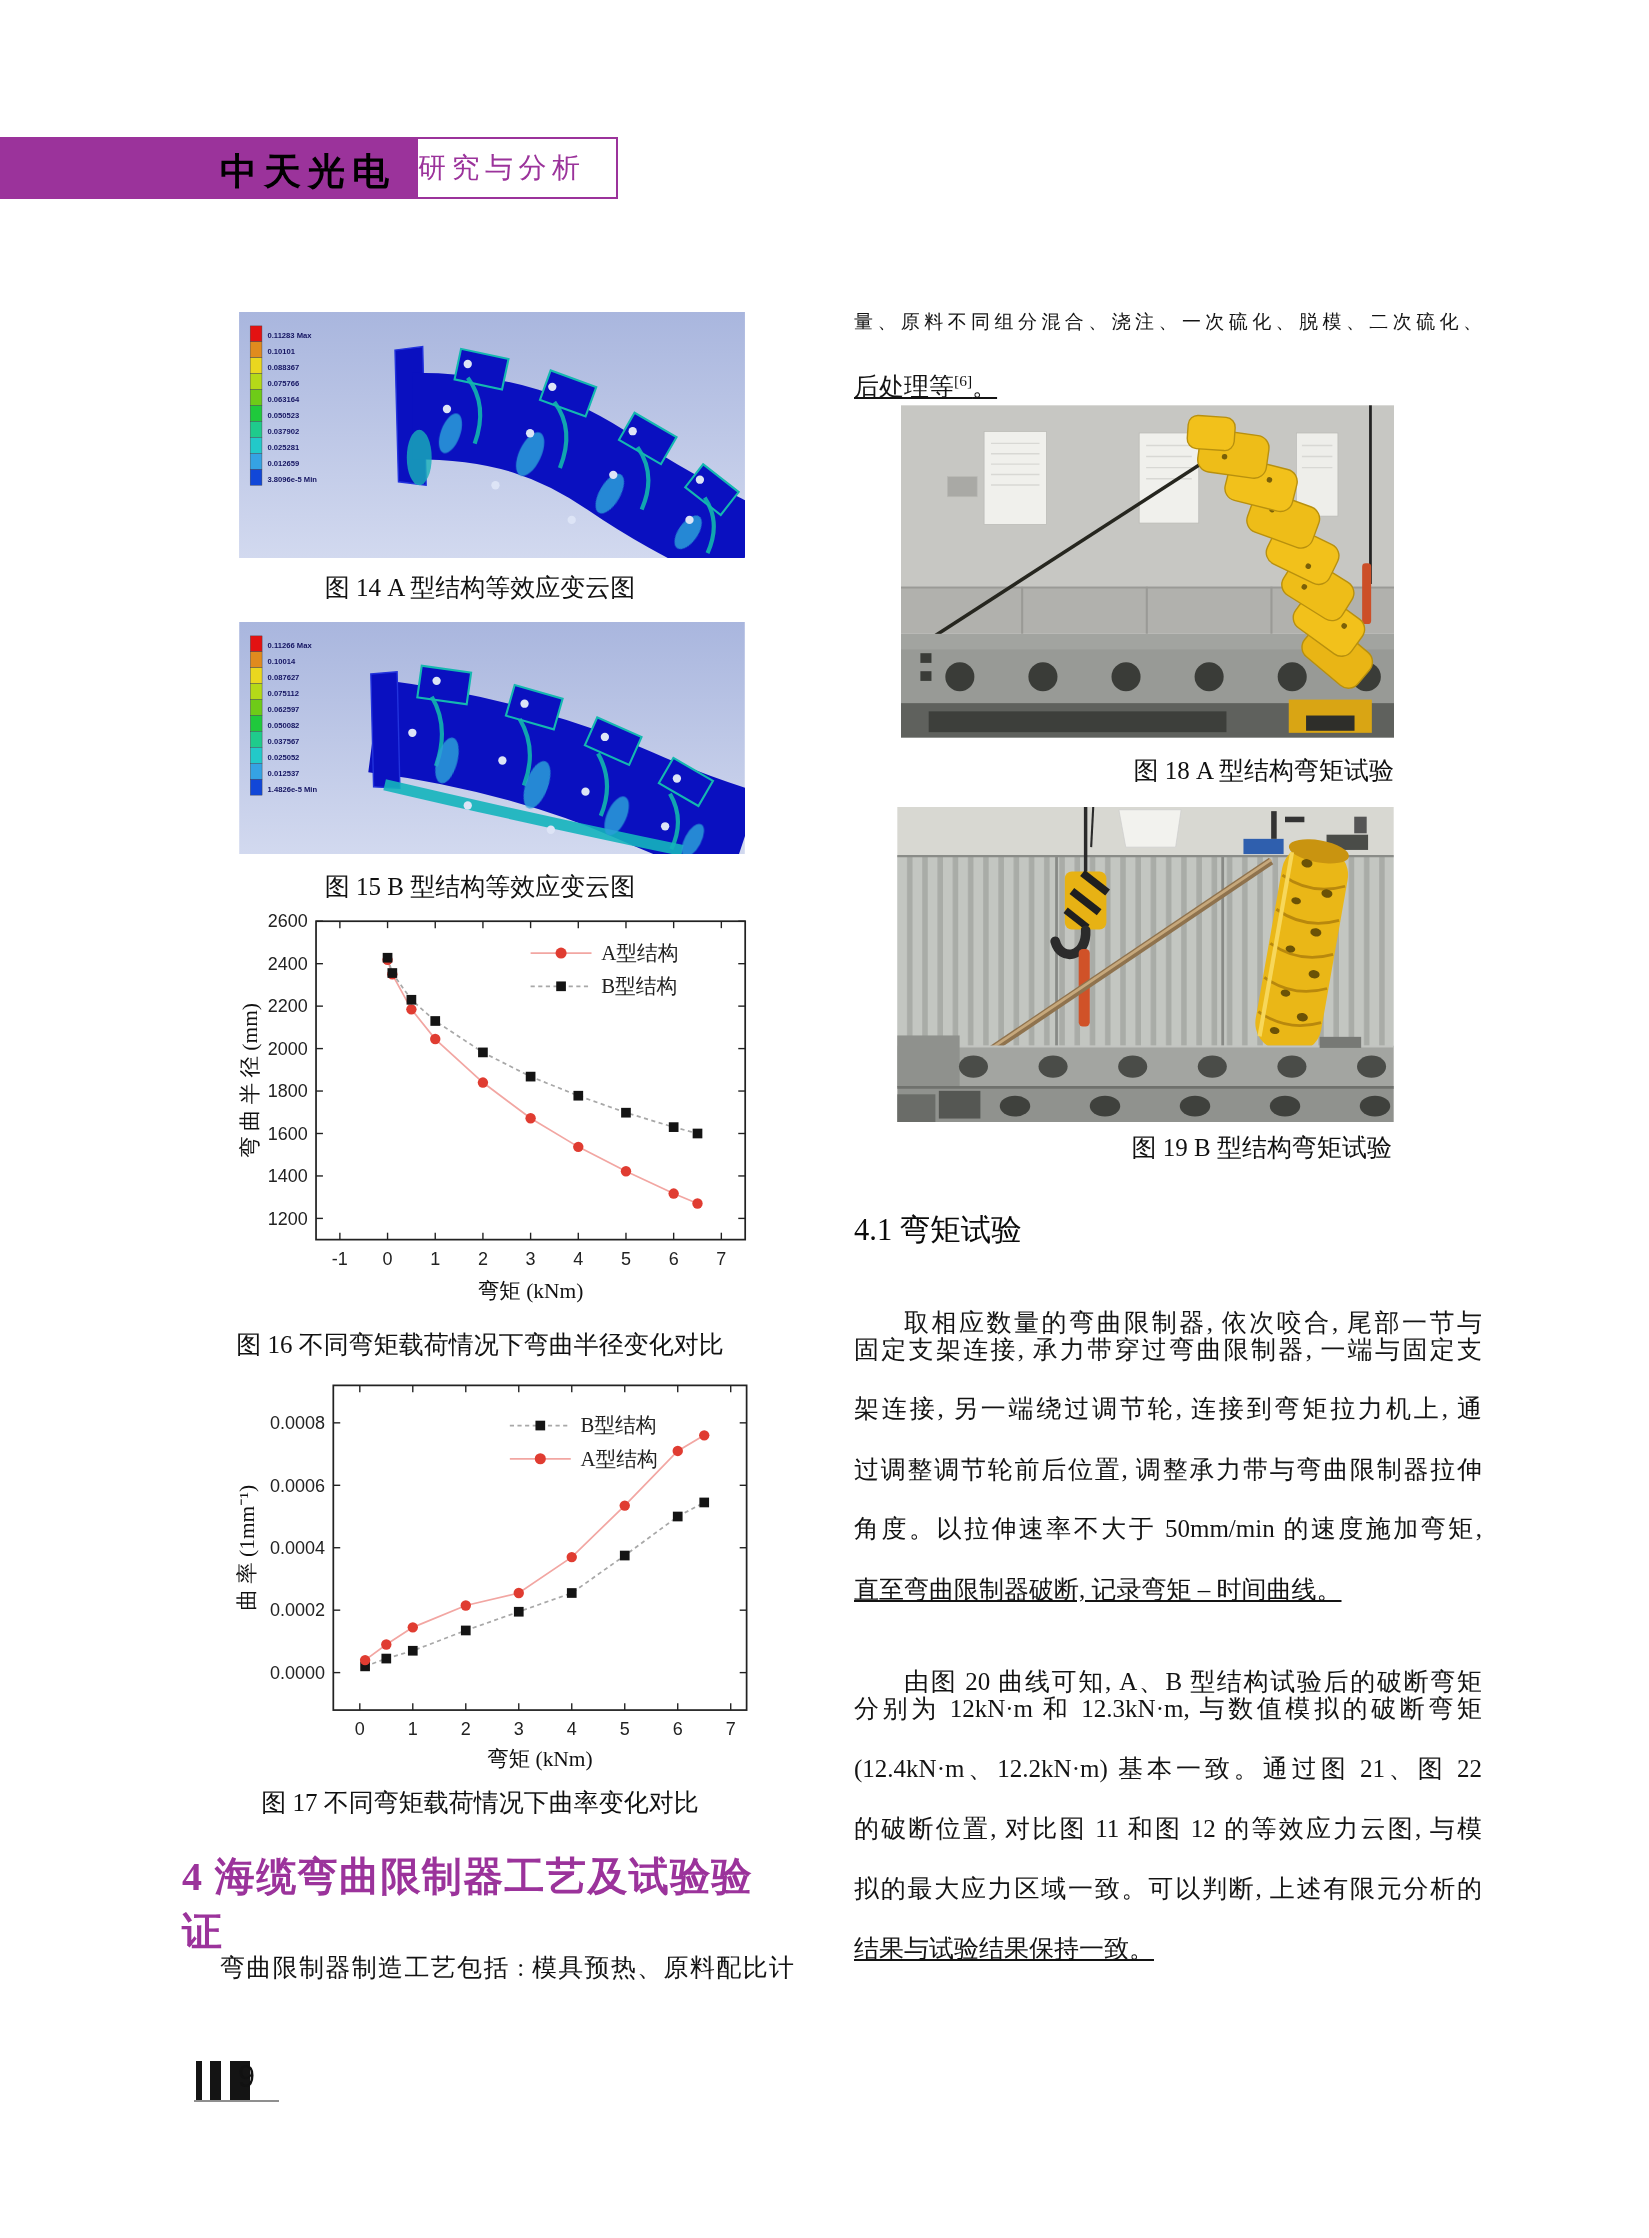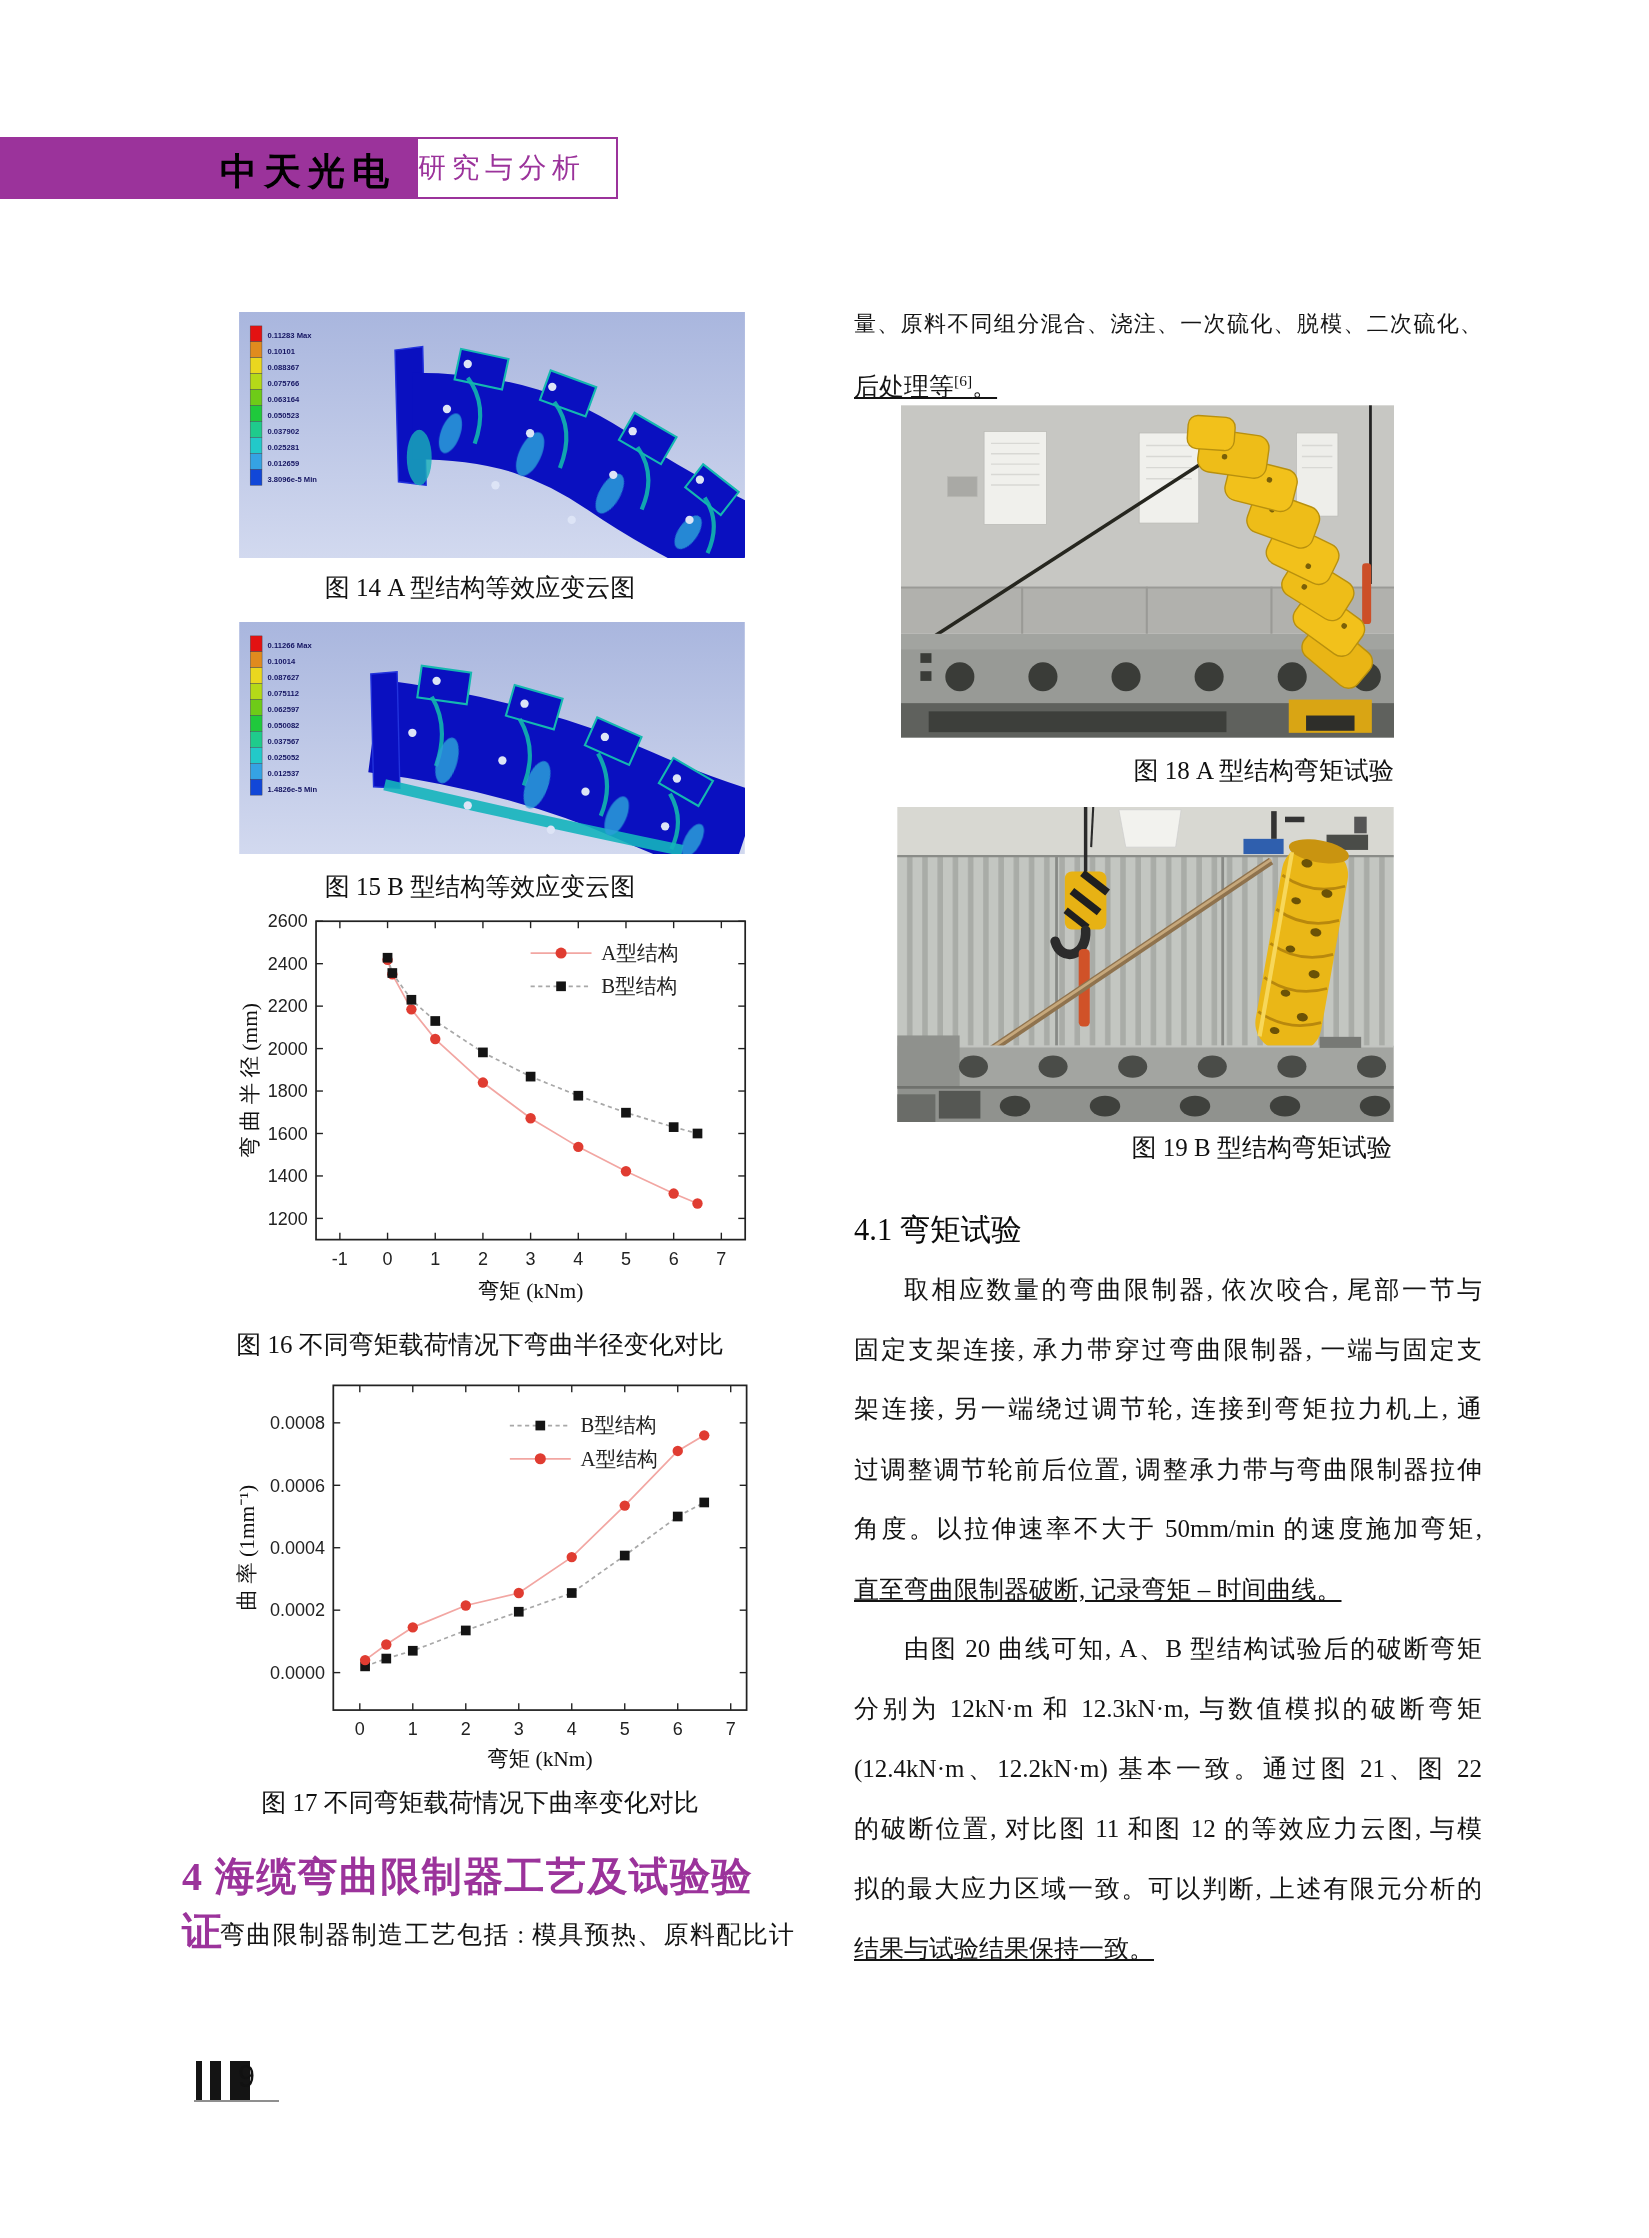--- a/index.html
+++ b/index.html
@@ -14,24 +14,24 @@
            box-sizing:border-box;text-align:left;line-height:57px;font-size:28px;color:#9b339b;
            letter-spacing:5.5px;font-family:"Liberation Sans",sans-serif;}
   
   .cap{font-size:25px;color:#111;text-align:center;width:620px;left:170px;}
   .capR{font-size:25px;color:#111;text-align:right;width:493px;left:901px;}
   
   .h4{left:182px;top:1849px;width:610px;font-size:40px;font-weight:700;color:#9b339b;letter-spacing:1.4px;}
   .h41{left:854px;top:1210px;width:628px;font-size:30.5px;font-weight:400;color:#0a0a0a;}
   
   .bline{left:854px;width:628px;font-size:25px;line-height:1.25;color:#141414;}
-  .tight{font-size:22px;}
+  .tight{font-size:19px;}
   .jline{text-align:justify;text-align-last:justify;}
   .lline{text-align:left;text-decoration:underline;}
-  .ind{text-indent:2em;}
+  .ind{text-indent:2em;margin-top:33px;}
   .lpara{left:170px;width:624px;font-size:25px;color:#141414;}
   sup{font-size:0.62em;}
   
   svg text.tick{font-family:"Liberation Sans",sans-serif;font-size:26px;fill:#222;}
   svg text.axlabel{font-family:"Liberation Serif",serif;font-size:31px;fill:#111;}
   svg text.leg{font-family:"Liberation Serif",serif;font-size:30px;fill:#222;}
   svg text.fealab{font-family:"Liberation Sans",sans-serif;font-size:11px;font-weight:700;fill:#131360;}
   
   .fbar{display:inline-block;background:#141414;vertical-align:bottom;}
   .fline{left:194px;top:2100px;width:85px;height:2.1px;background:#8f8f8f;}

